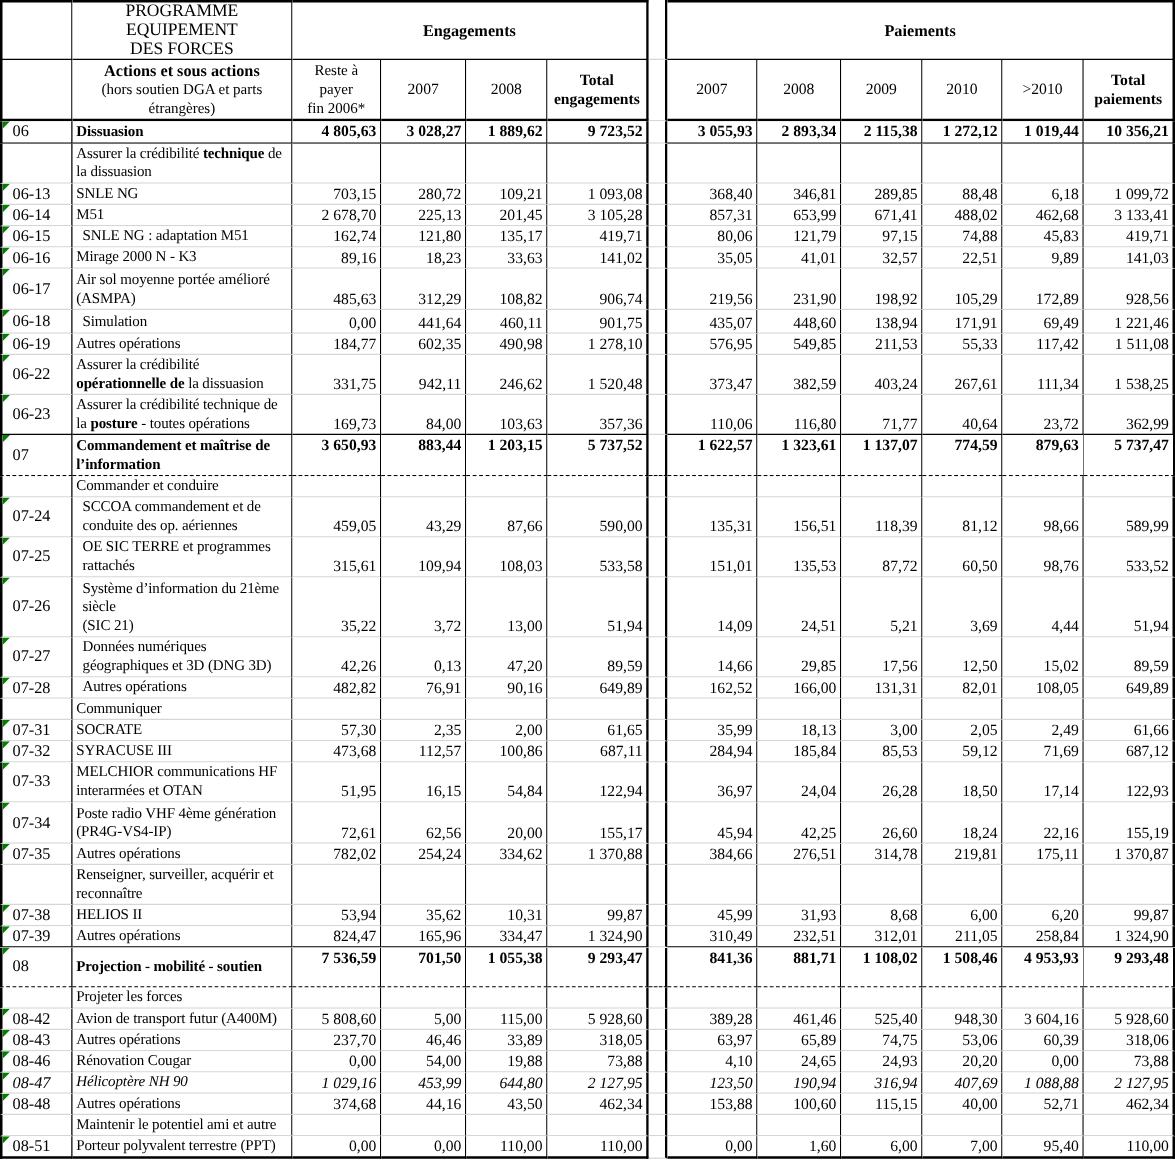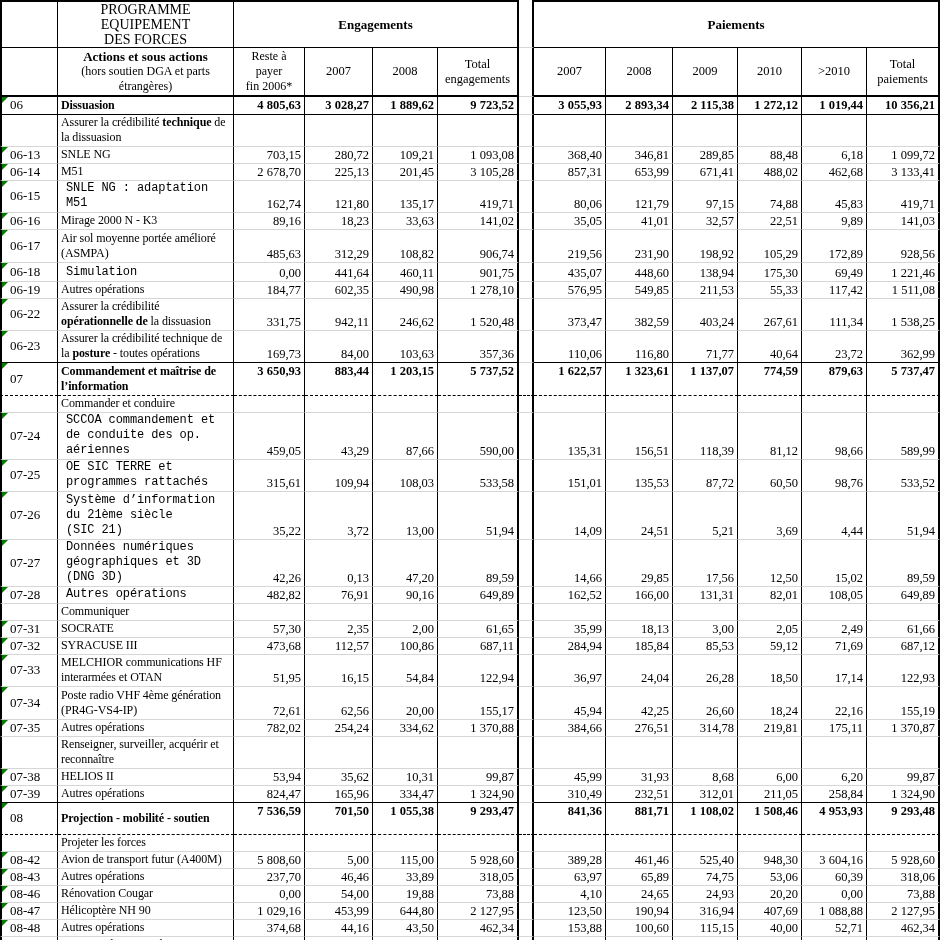--- a/index.html
+++ b/index.html
@@ -12,29 +12,29 @@
   thead tr.hrow1 th{border-top:2px solid #000;border-bottom:1px solid #000;}
   thead tr.hrow2 th{border-bottom:2px solid #000;}
   thead tr.hrow1 th.gap{border-top:none;border-bottom:1px solid #d6d6d6;}
   thead tr.hrow2 th.gap{border-bottom:1px solid #d6d6d6;}
   .first{border-left:2px solid #000;}
   .blockend{border-right:2px solid #000;}
   .last{border-right:2px solid #000;}
   .gap{border-right:2px solid #000;}
   .title-cell{font-size:14px;white-space:pre-line;}
   .group-hd{font-weight:bold;font-size:13px;}
-  .total-hd{font-weight:normal;}
+  .total-hd{font-weight:bold;}
   .reste-hd{font-size:12px;white-space:pre-line;}
   .actions-title{font-weight:bold;font-size:13px;}
   .actions-sub{font-size:12px;}
   
   tbody td{vertical-align:bottom;padding-bottom:1px;}
   td.code{position:relative;font-size:13px;text-align:left;padding-left:8px;vertical-align:middle;line-height:14px;}
   td.label{font-size:12px;letter-spacing:-0.1px;text-align:left;padding-left:3px;line-height:15px;white-space:pre-line;}
-  td.label.ind{padding-left:8px;font-family:Liberation Mono, monospace;}
+  td.label.ind{padding-left:8px;}
   td.label b{font-weight:bold;}
   td.num{font-size:12.5px;text-align:right;padding-right:3px;line-height:14px;white-space:nowrap;}
   tr.section td{font-weight:bold;border-bottom:1px solid #000;}
   tr.section td.code{font-weight:normal;}
   tr.section td.num{vertical-align:top;padding-top:1px;}
   tr.section td.label{vertical-align:middle;}
   tr.section.dashed td{border-bottom:1px dashed #000;}
   tr.pre-sec td{border-bottom-color:#000;}
   tbody tr:last-child td{border-bottom:2px solid #000;}
   tbody td.gap, tr.section td.gap, tr.pre-sec td.gap, tbody tr:last-child td.gap{border-bottom:1px solid #d6d6d6;}
@@ -200,21 +200,21 @@
         <td class="code first"><span class="mark"></span>06-18</td>
         <td class="label ind"><span>Simulation</span></td>
         <td class="num">0,00</td>
         <td class="num">441,64</td>
         <td class="num">460,11</td>
         <td class="num blockend">901,75</td>
         <td class="gap"></td>
         <td class="num">435,07</td>
         <td class="num">448,60</td>
         <td class="num">138,94</td>
-        <td class="num">175,30</td>
+        <td class="num">171,91</td>
         <td class="num">69,49</td>
         <td class="num last">1 221,46</td>
       </tr>
       <tr class="data" style="height: 16px; margin-top: 24px;">
         <td class="code first"><span class="mark"></span>06-19</td>
         <td class="label"><span>Autres opérations</span></td>
         <td class="num">184,77</td>
         <td class="num">602,35</td>
         <td class="num">490,98</td>
         <td class="num blockend">1 278,10</td>
@@ -565,21 +565,21 @@
         <td class="num">19,88</td>
         <td class="num blockend">73,88</td>
         <td class="gap"></td>
         <td class="num">4,10</td>
         <td class="num">24,65</td>
         <td class="num">24,93</td>
         <td class="num">20,20</td>
         <td class="num">0,00</td>
         <td class="num last">73,88</td>
       </tr>
-      <tr class="data" style="height: 16px;">
+      <tr class="data" style="height: 16px; font-style: italic;">
         <td class="code first"><span class="mark"></span>08-47</td>
         <td class="label"><span>Hélicoptère NH 90</span></td>
         <td class="num">1 029,16</td>
         <td class="num">453,99</td>
         <td class="num">644,80</td>
         <td class="num blockend">2 127,95</td>
         <td class="gap"></td>
         <td class="num">123,50</td>
         <td class="num">190,94</td>
         <td class="num">316,94</td>

